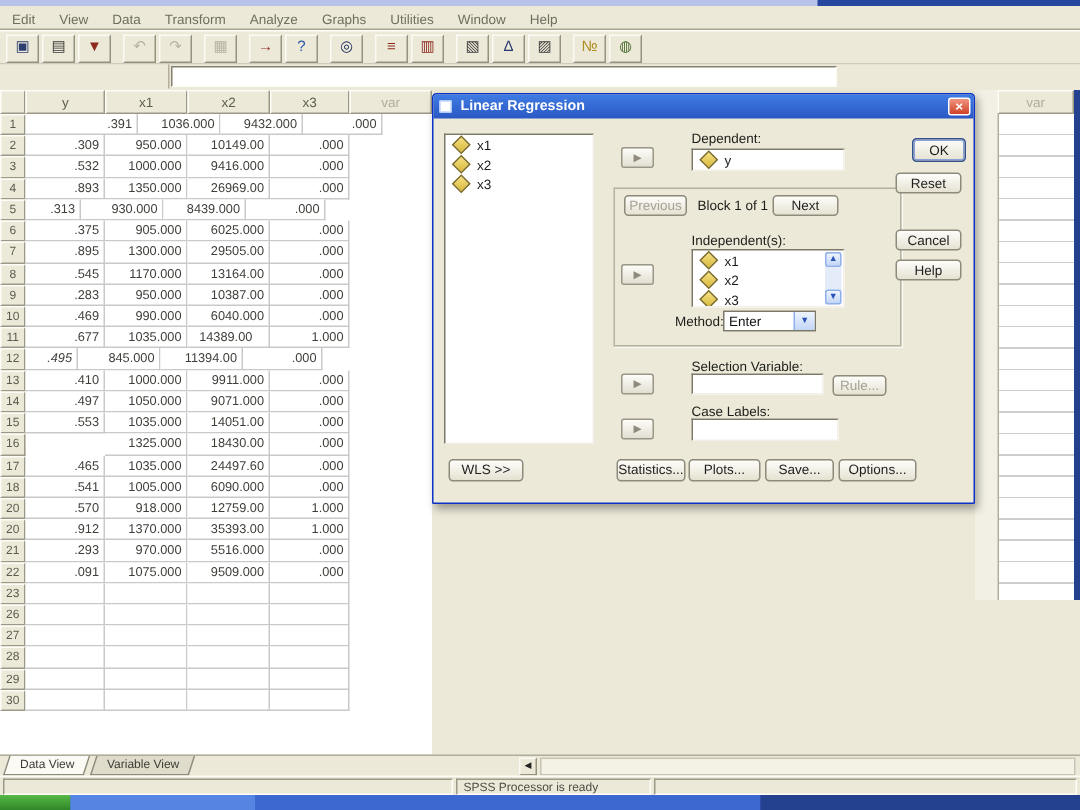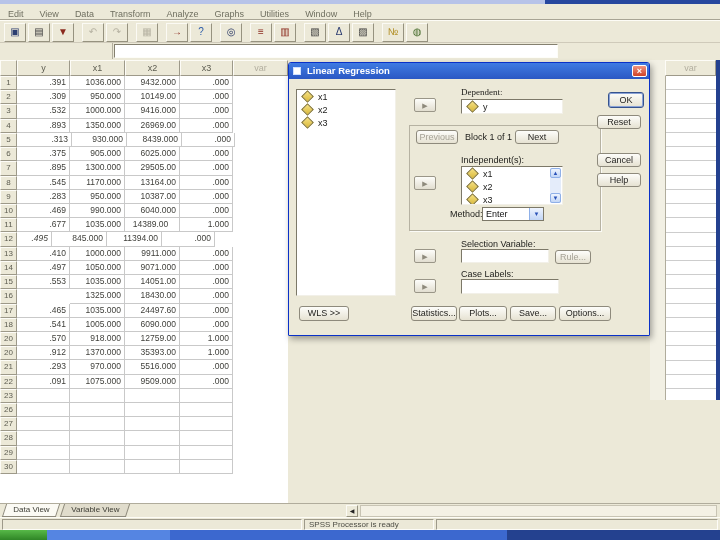--- a/index.html
+++ b/index.html
@@ -129,21 +129,21 @@
     <div class="ghead">
       <div class="hcell" style="width: 17px;"></div>
       <div class="hcell" style="width: 53px;">y</div>
       <div class="hcell" style="width: 55px;">x1</div>
       <div class="hcell" style="width: 55px;">x2</div>
       <div class="hcell" style="width: 53px;">x3</div>
       <div class="hcell dim" style="width: 55px;">var</div>
     </div>
     <div class="grow">
       <div class="rnum">1</div>
-      <div class="dcell" style="width: 53px;">.391</div>
+      <div class="dcell" style="width: 75px;">.391</div>
       <div class="dcell" style="width: 55px;">1036.000</div>
       <div class="dcell" style="width: 55px;">9432.000</div>
       <div class="dcell" style="width: 53px;">.000</div>
     </div>
     <div class="grow">
       <div class="rnum">2</div>
       <div class="dcell" style="width: 53px;">.309</div>
       <div class="dcell" style="width: 55px;">950.000</div>
       <div class="dcell" style="width: 55px;">10149.00</div>
       <div class="dcell" style="width: 53px;">.000</div>
@@ -157,21 +157,21 @@
     </div>
     <div class="grow">
       <div class="rnum">4</div>
       <div class="dcell" style="width: 53px;">.893</div>
       <div class="dcell" style="width: 55px;">1350.000</div>
       <div class="dcell" style="width: 55px;">26969.00</div>
       <div class="dcell" style="width: 53px;">.000</div>
     </div>
     <div class="grow">
       <div class="rnum">5</div>
-      <div class="dcell" style="width: 55px;">.313</div>
+      <div class="dcell" style="width: 37px;">.313</div>
       <div class="dcell" style="width: 55px;">930.000</div>
       <div class="dcell" style="width: 55px;">8439.000</div>
       <div class="dcell" style="width: 53px;">.000</div>
     </div>
     <div class="grow">
       <div class="rnum">6</div>
       <div class="dcell" style="width: 53px;">.375</div>
       <div class="dcell" style="width: 55px;">905.000</div>
       <div class="dcell" style="width: 55px;">6025.000</div>
       <div class="dcell" style="width: 53px;">.000</div>
@@ -354,21 +354,21 @@
         <span class="varicon"></span>
         <span>x2</span>
       </div>
       <div class="lbox-item">
         <span class="varicon"></span>
         <span>x3</span>
       </div>
     </div>
 
   <div class="arrowbtn" style="left:125px;top:35px;width:22px;height:14px;line-height:13px;">▶</div>
-  <div class="lbl" style="left:172px;top:24px;font-family:Liberation Serif, serif;">Dependent:</div>
+  <div class="lbl" style="left:172px;top:24px;">Dependent:</div>
   <div class="fld" style="left:172px;top:36px;width:102px;height:15px;">
     <span class="lbox-item" style="height:13px;">
       <span class="varicon"></span>
       <span>y</span>
     </span>
   </div>
 
   <div class="groupbox" style="left:120px;top:62px;width:190px;height:104px;"></div>
   <div class="btn disabled" style="left:127px;top:67px;width:42px;height:14px;line-height:12px;">Previous</div>
   <div class="lbl" style="left:176px;top:69px;">Block 1 of 1</div>

